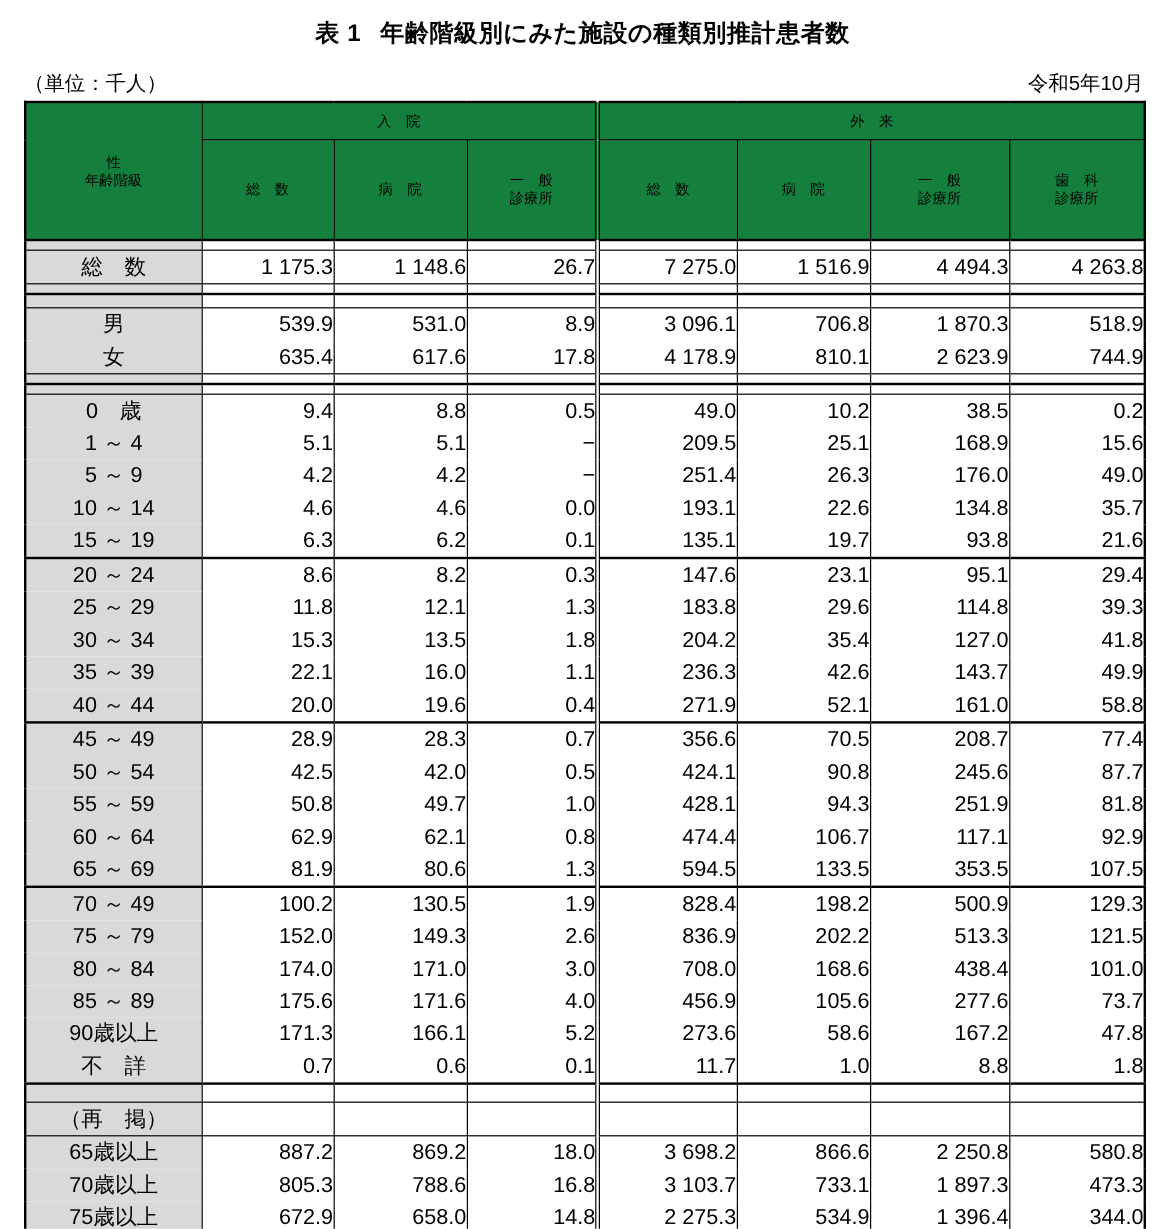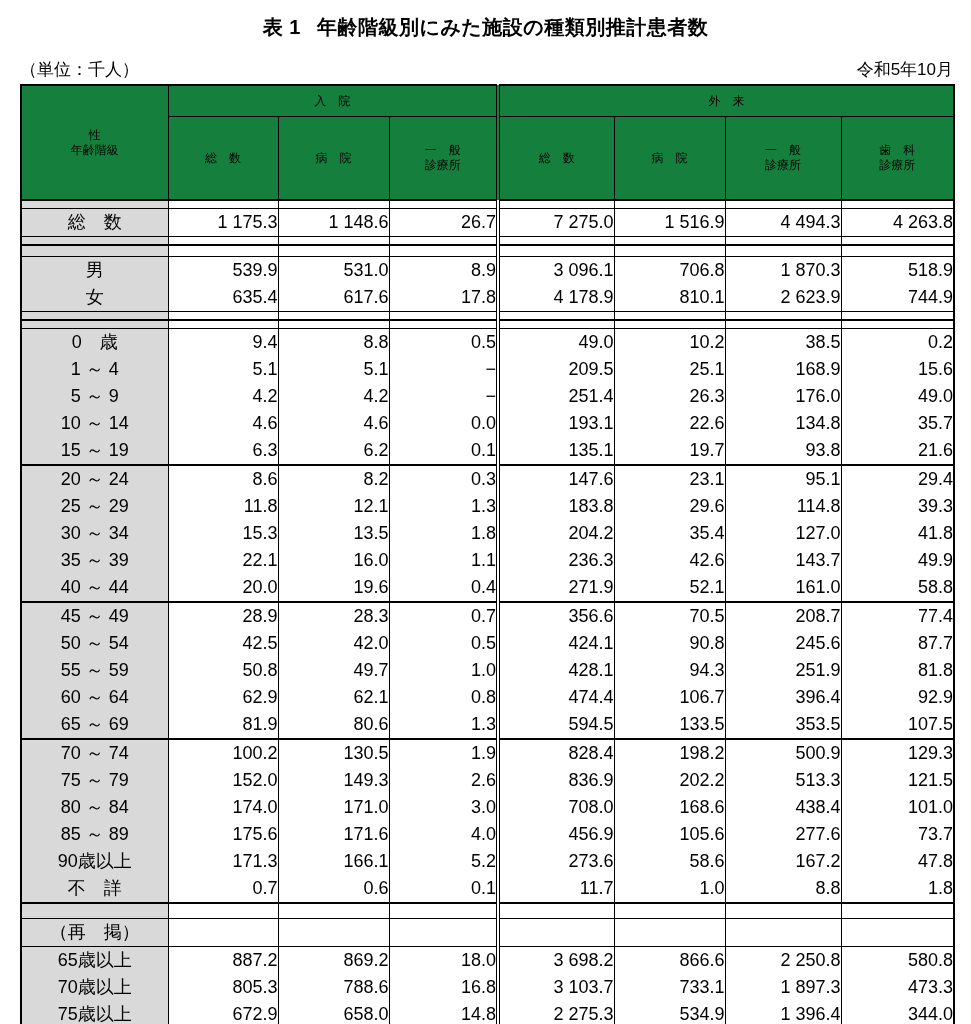--- a/index.html
+++ b/index.html
@@ -389,35 +389,35 @@
             <td class="num nb-t nb-b">251.9</td>
             <td class="num nb-t nb-b">81.8</td>
           </tr>
           <tr>
             <td class="lbl nb-t nb-b">60 ～ 64</td>
             <td class="num nb-t nb-b">62.9</td>
             <td class="num nb-t nb-b">62.1</td>
             <td class="num nb-t nb-b">0.8</td>
             <td class="num sepL nb-t nb-b">474.4</td>
             <td class="num nb-t nb-b">106.7</td>
-            <td class="num nb-t nb-b">396.4</td>
+            <td class="num nb-t nb-b">117.1</td>
             <td class="num nb-t nb-b">92.9</td>
           </tr>
           <tr>
             <td class="lbl nb-t">65 ～ 69</td>
             <td class="num nb-t">81.9</td>
             <td class="num nb-t">80.6</td>
             <td class="num nb-t">1.3</td>
             <td class="num sepL nb-t">594.5</td>
             <td class="num nb-t">133.5</td>
             <td class="num nb-t">353.5</td>
             <td class="num nb-t">107.5</td>
           </tr>
           <tr class="blk-top">
-            <td class="lbl nb-b">70 ～ 74</td>
+            <td class="lbl nb-b">70 ～ 49</td>
             <td class="num nb-b">100.2</td>
             <td class="num nb-b">130.5</td>
             <td class="num nb-b">1.9</td>
             <td class="num sepL nb-b">828.4</td>
             <td class="num nb-b">198.2</td>
             <td class="num nb-b">500.9</td>
             <td class="num nb-b">129.3</td>
           </tr>
           <tr>
             <td class="lbl nb-t nb-b">75 ～ 79</td>

